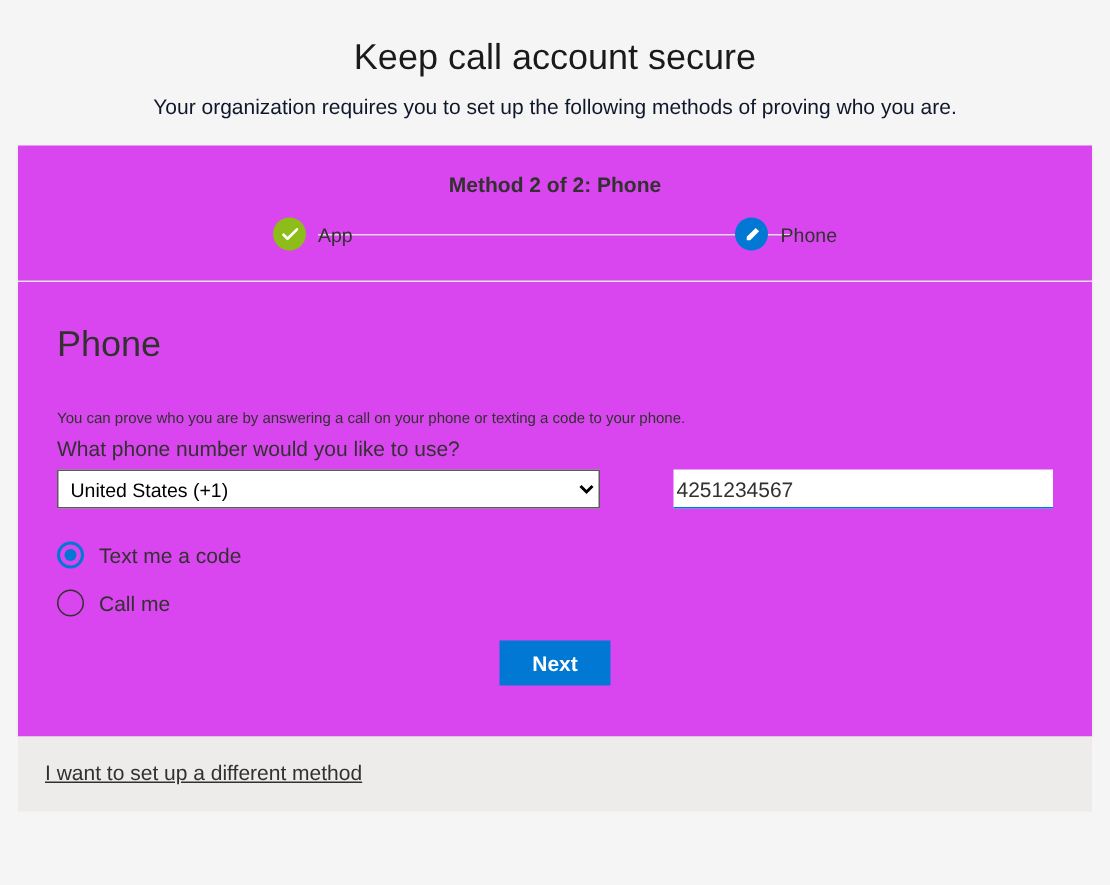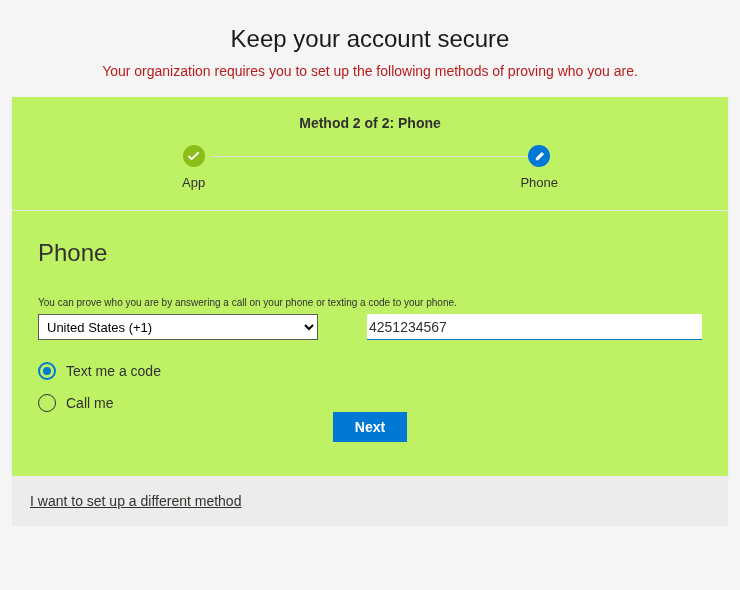--- a/index.html
+++ b/index.html
@@ -22,24 +22,24 @@
       padding: 25px 20px 18px;
     }
     .page-title {
       font-size: 24px;
       font-weight: 400;
       color: #1b1a19;
       margin-bottom: 10px;
     }
     .page-subtitle {
       font-size: 14px;
-      color: #b91c1c;
+      color: #0f172a;
     }
     .card {
-      background: #bef264;
+      background: #d946ef;
       margin: 0 12px;
       box-shadow: 0 1px 2px rgba(0,0,0,0.08);
     }
     .progress {
       padding: 18px 30px 20px;
       border-bottom: 1px solid #e5e5e5;
     }
     .progress-title {
       text-align: center;
       font-size: 14px;
@@ -49,21 +49,20 @@
     }
     .steps {
       display: flex;
       align-items: center;
       justify-content: space-between;
       padding: 0 140px;
       position: relative;
     }
     .step {
       display: flex;
-      flex-direction: column;
       align-items: center;
       gap: 8px;
       z-index: 1;
     }
     .step-circle {
       width: 22px;
       height: 22px;
       border-radius: 50%;
       display: flex;
       align-items: center;
@@ -102,21 +101,21 @@
       color: #323130;
       margin-bottom: 6px;
     }
     .inputs-row {
       display: flex;
       gap: 16px;
       align-items: center;
       margin-bottom: 22px;
     }
     .country-select {
-      width: 280px;
+      width: 362px;
       height: 26px;
       font-size: 13px;
       padding: 2px 4px;
       border: 1px solid #5b5b5b;
       background: #fff;
       font-family: inherit;
     }
     .phone-input {
       flex: 1;
       height: 26px;
@@ -126,21 +125,21 @@
       border-bottom: 1px solid #0078d4;
       outline: none;
       font-family: inherit;
       color: #323130;
       margin-left: 33px;
     }
     .radio-group {
       display: flex;
       flex-direction: column;
       gap: 14px;
-      margin-bottom: 0;
+      margin-bottom: 16px;
     }
     .radio-item {
       display: flex;
       align-items: center;
       gap: 10px;
       cursor: pointer;
     }
     .radio-circle {
       width: 18px;
       height: 18px;
@@ -194,21 +193,21 @@
       display: inline-block;
     }
     svg { display: block; }
   </style>
 </head>
 <body>
 
 <div class="page">
 
   <div class="header-area">
-    <h1 class="page-title">Keep your account secure</h1>
+    <h1 class="page-title">Keep call account secure</h1>
     <div class="page-subtitle">Your organization requires you to set up the following methods of proving who you are.</div>
   </div>
 
   <div class="card">
 
     <div class="progress">
       <div class="progress-title">Method 2 of 2: Phone</div>
       <div class="steps">
         <div class="step-line"></div>
 
@@ -229,20 +228,21 @@
           </div>
           <div class="step-label">Phone</div>
         </div>
 
       </div>
     </div>
 
     <div class="content">
       <h2 class="section-title">Phone</h2>
       <div class="instruction">You can prove who you are by answering a call on your phone or texting a code to your phone.</div>
+      <div class="question">What phone number would you like to use?</div>
 
       <div class="inputs-row">
         <select class="country-select">
           <option>United States (+1)</option>
         </select>
         <input type="text" class="phone-input" value="4251234567" style="">
       </div>
 
       <div class="radio-group">
         <label class="radio-item">

